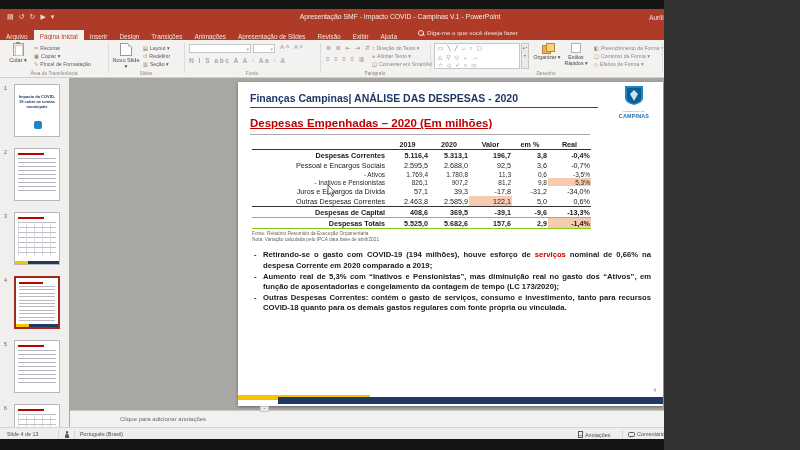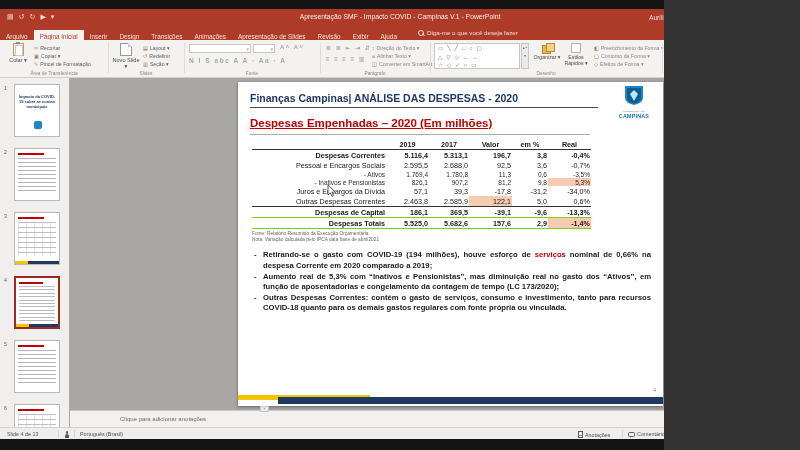--- a/index.html
+++ b/index.html
@@ -308,21 +308,21 @@
         </div>
 
         <div class="s-heading">Despesas Empenhadas – 2020 (Em milhões)</div>
         <div class="s-heading-rule"></div>
 
         <table class="s-table">
           <tbody>
             <tr class="hcols">
               <td class="lb"></td>
               <td>2019</td>
-              <td>2017</td>
+              <td>2020</td>
               <td>Valor</td>
               <td>em %</td>
               <td>Real</td>
             </tr>
           </tbody>
           <tbody>
 
               <tr class=" b">
                 <td class="lb">Despesas Correntes</td>
                 <td class="v">5.116,4</td>
@@ -372,21 +372,21 @@
                 <td class="lb">Outras Despesas Correntes</td>
                 <td class="v">2.463,8</td>
                 <td class="v n2">2.585,9</td>
                 <td class="v hl">122,1</td>
                 <td class="v n4">5,0</td>
                 <td class="v">0,6%</td>
               </tr>
 
               <tr class=" b rt rb">
                 <td class="lb">Despesas de Capital</td>
-                <td class="v">186,1</td>
+                <td class="v">408,6</td>
                 <td class="v n2">369,5</td>
                 <td class="v">-39,1</td>
                 <td class="v n4">-9,6</td>
                 <td class="v">-13,3%</td>
               </tr>
 
               <tr class=" b rt rb tot">
                 <td class="lb">Despesas Totais</td>
                 <td class="v">5.525,0</td>
                 <td class="v n2">5.682,6</td>

